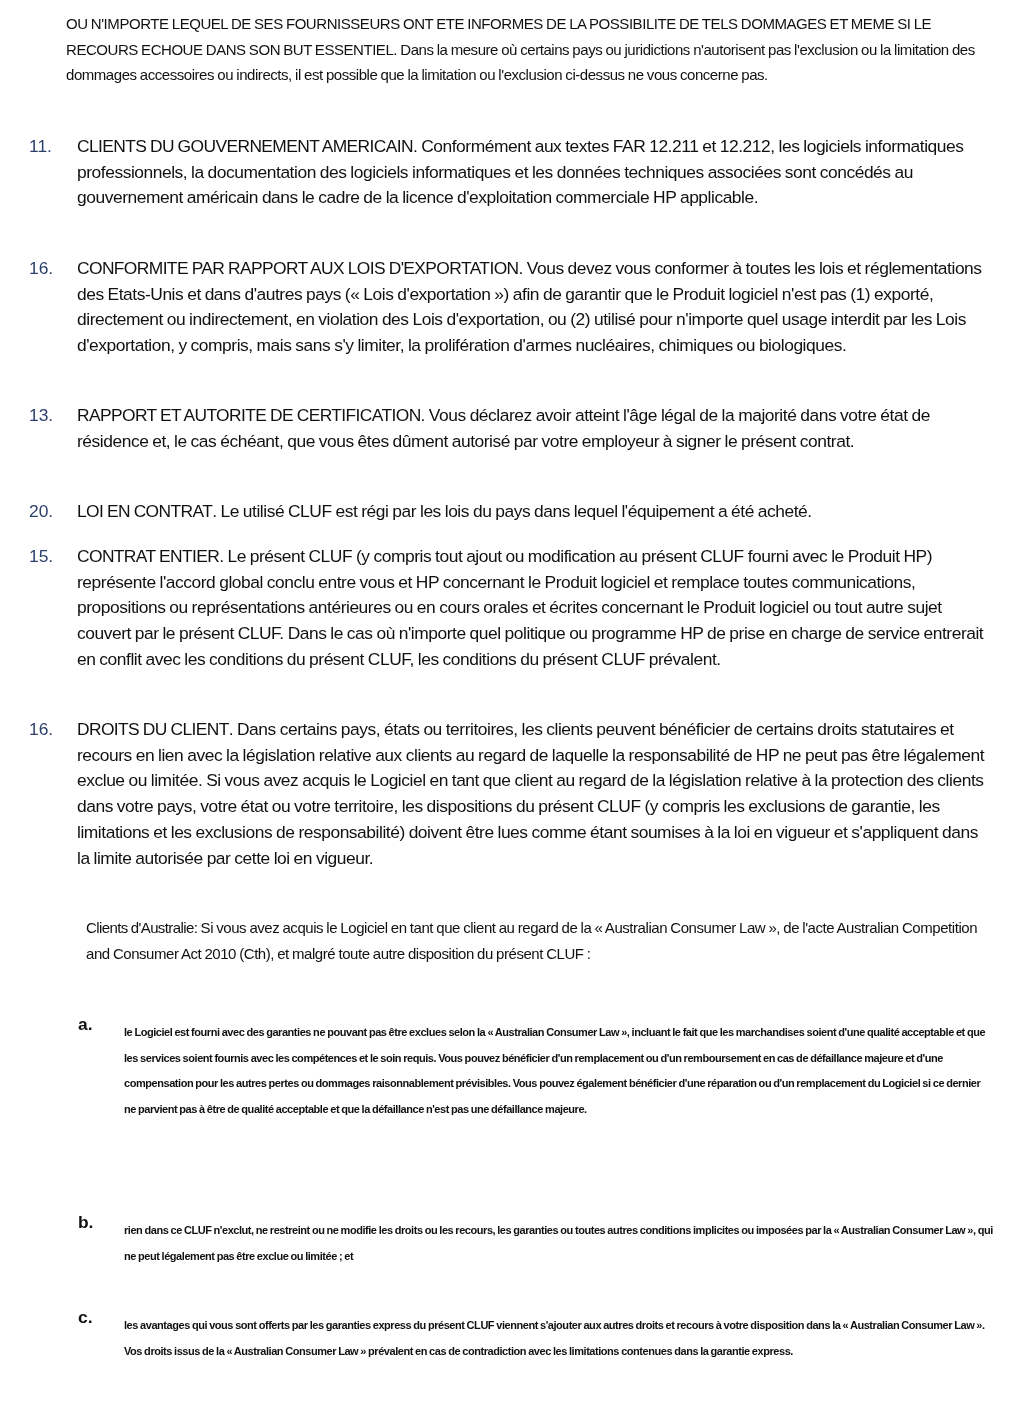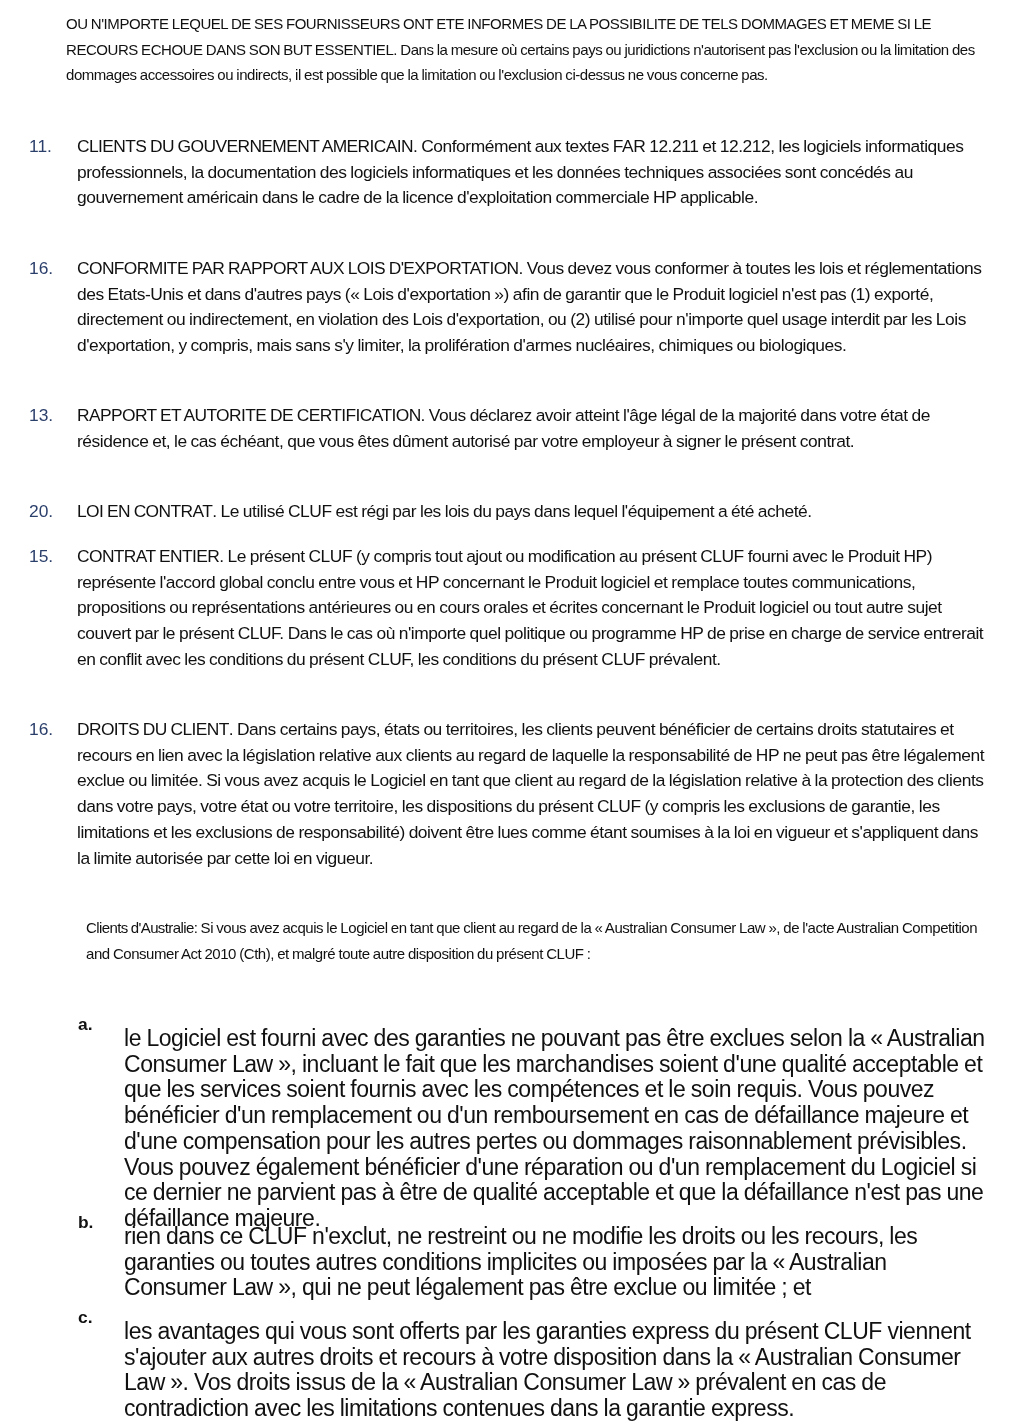--- a/index.html
+++ b/index.html
@@ -29,23 +29,23 @@
   }
   .b { font-weight: normal; letter-spacing: -0.6px; text-align: center; }
   .sub {
     position: absolute; left: 0; width: 1036px;
   }
   .sub .letter {
     position: absolute; left: 78px; top: 0;
     font-weight: bold; font-size: 17.4px; line-height: 25.7px; color: #111;
   }
   .sub .body {
-    position: absolute; left: 124px; top: 14px; width: 870px;
-    font-size: 23px; line-height: 25.7px;
-    letter-spacing: -0.45px; word-spacing: -0.5px;
+    position: absolute; left: 124px; top: 8px; width: 870px;
+    font-size: 11px; line-height: 25.7px;
+    letter-spacing: -0.45px; word-spacing: -0.5px; font-weight: bold;
   }
 </style>
 </head>
 <body>
 
 <div class="page">
 
   <div class="para" style="top:11px;">OU N'IMPORTE LEQUEL DE SES FOURNISSEURS ONT ETE INFORMES DE LA POSSIBILITE DE TELS DOMMAGES ET MEME SI LE RECOURS ECHOUE DANS SON BUT ESSENTIEL. Dans la mesure où certains pays ou juridictions n'autorisent pas l'exclusion ou la limitation des dommages accessoires ou indirects, il est possible que la limitation ou l'exclusion ci-dessus ne vous concerne pas.</div>
 
   <div class="item" style="top:134px;">

